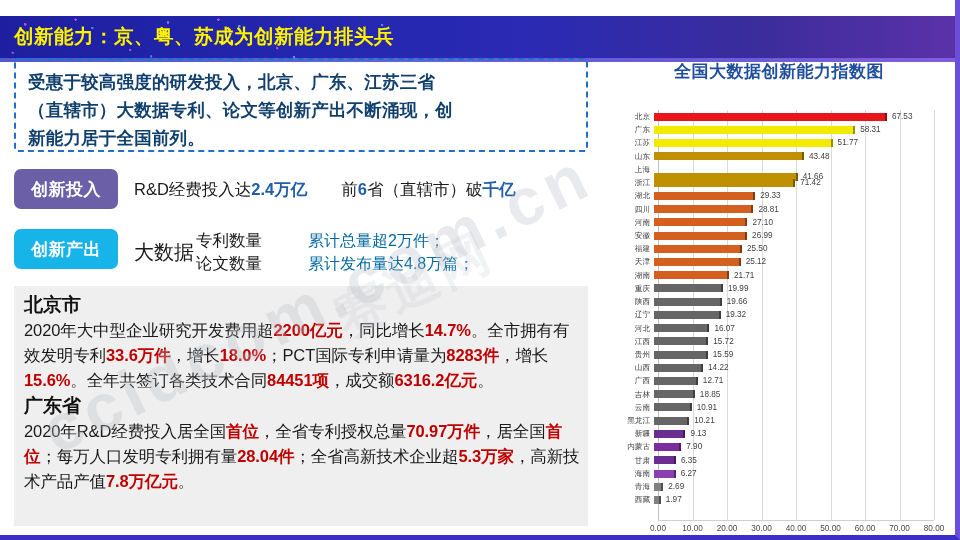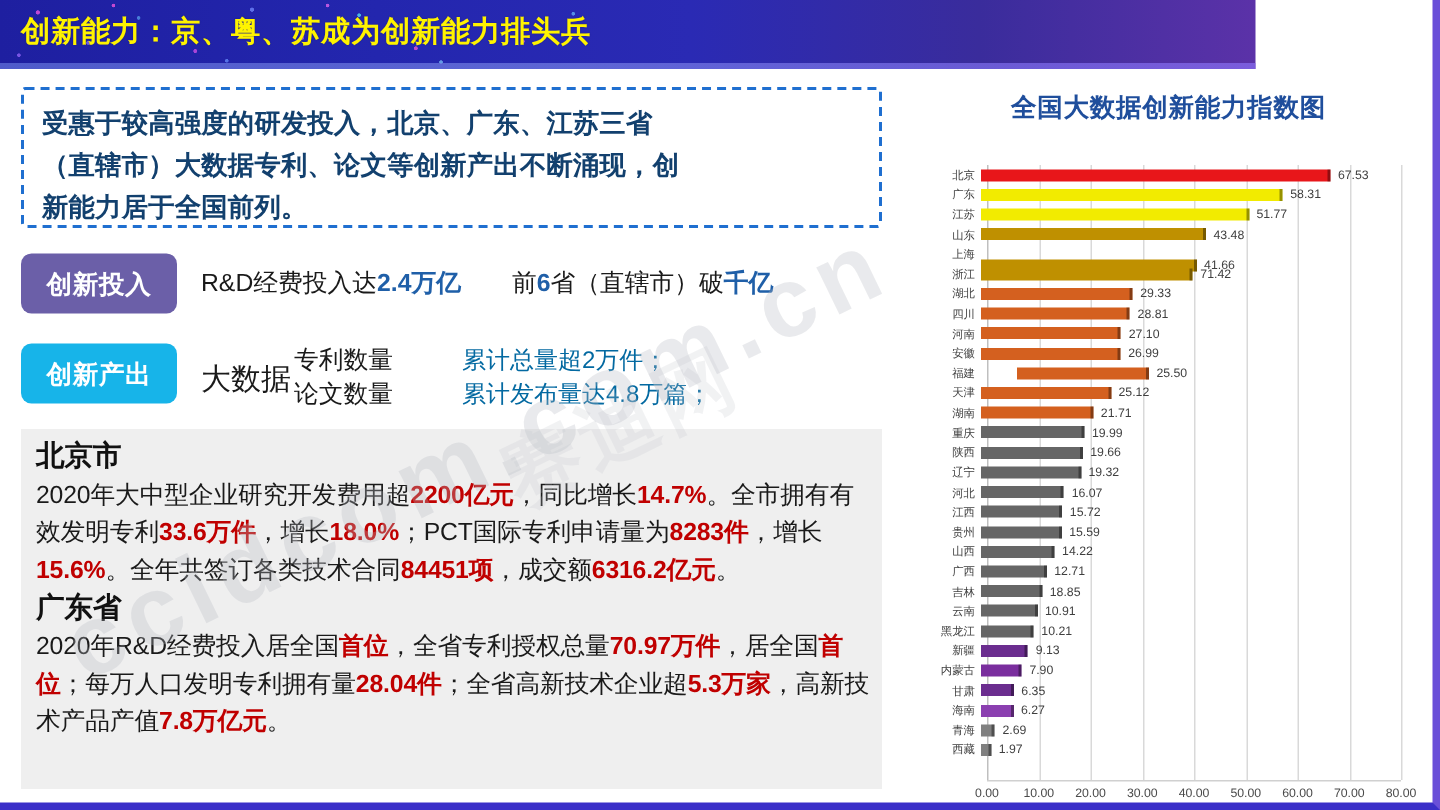--- a/index.html
+++ b/index.html
@@ -15,21 +15,21 @@
     width:960px;height:540px;
     background:#ffffff;
     box-sizing:border-box;
     border-right:5px solid #6A4FD8;
     border-bottom:5px solid #3A2FC8;
     overflow:hidden;
   }
 
   
   .header{
-    position:absolute;left:0;top:0;width:837px;height:46px;
+    position:absolute;left:0;top:16px;width:960px;height:46px;
     background:linear-gradient(90deg,#1E1FA0 0%,#2326AE 30%,#2A2AB4 55%,#3A2C9C 78%,#5B32A8 100%);
     overflow:hidden;
   }
   .hdr-dots{
     position:absolute;left:0;top:0;width:420px;height:46px;
     background-image:
       radial-gradient(circle at 6% 18%, #d94fe0 1.2px, transparent 1.6px),
       radial-gradient(circle at 14% 62%, #7c6cf0 1.1px, transparent 1.5px),
       radial-gradient(circle at 22% 26%, #4f8fe0 1px, transparent 1.4px),
       radial-gradient(circle at 31% 74%, #c14ae0 1.1px, transparent 1.5px),
@@ -351,21 +351,21 @@
             <div class="rlabel" style="line-height: 13.2258px;">安徽</div>
             <div class="barwrap" style="height: 13.2258px;">
               <div class="bar" style="width: 93.1155px; background: rgb(212, 96, 31); top: 2.6129px;">
                 <div class="cap"></div>
               </div>
               <div class="bval" style="left: 98.1155px; line-height: 13.2258px;">26.99</div>
             </div>
           </div>
           <div class="row" style="height: 13.2258px;">
             <div class="rlabel" style="line-height: 13.2258px;">福建</div>
-            <div class="barwrap" style="height: 13.2258px; margin-left: 24px;">
+            <div class="barwrap" style="height: 13.2258px;">
               <div class="bar" style="width: 87.975px; background: rgb(212, 96, 31); top: 2.6129px;">
                 <div class="cap"></div>
               </div>
               <div class="bval" style="left: 92.975px; line-height: 13.2258px;">25.50</div>
             </div>
           </div>
           <div class="row" style="height: 13.2258px;">
             <div class="rlabel" style="line-height: 13.2258px;">天津</div>
             <div class="barwrap" style="height: 13.2258px;">
               <div class="bar" style="width: 86.664px; background: rgb(212, 96, 31); top: 2.6129px;">

